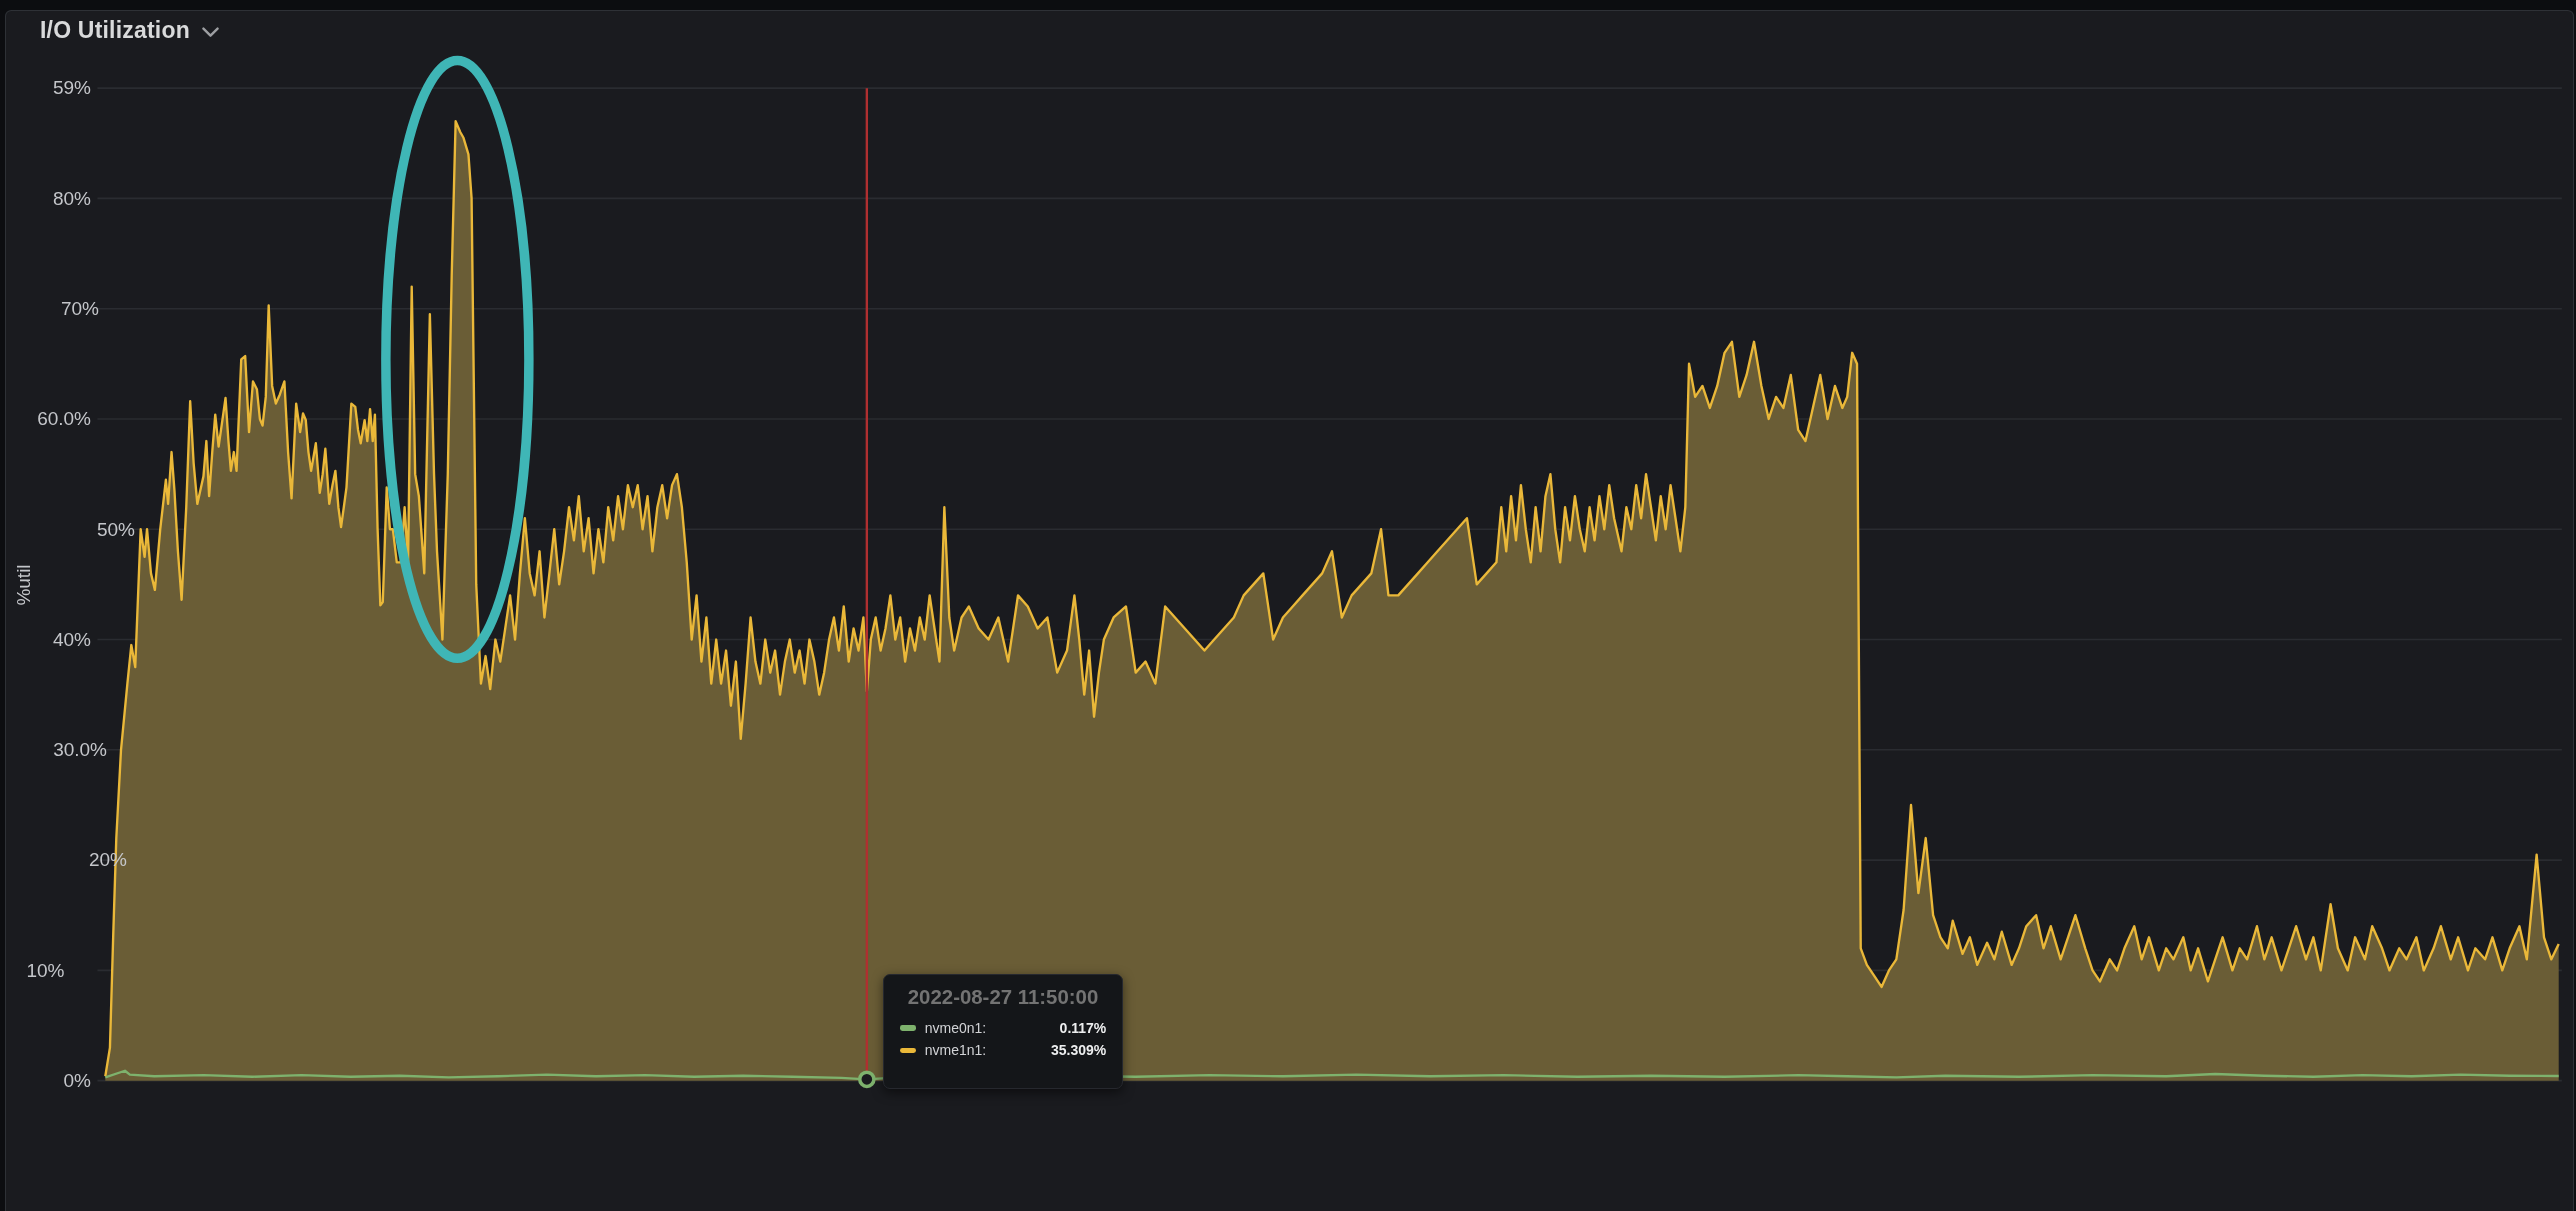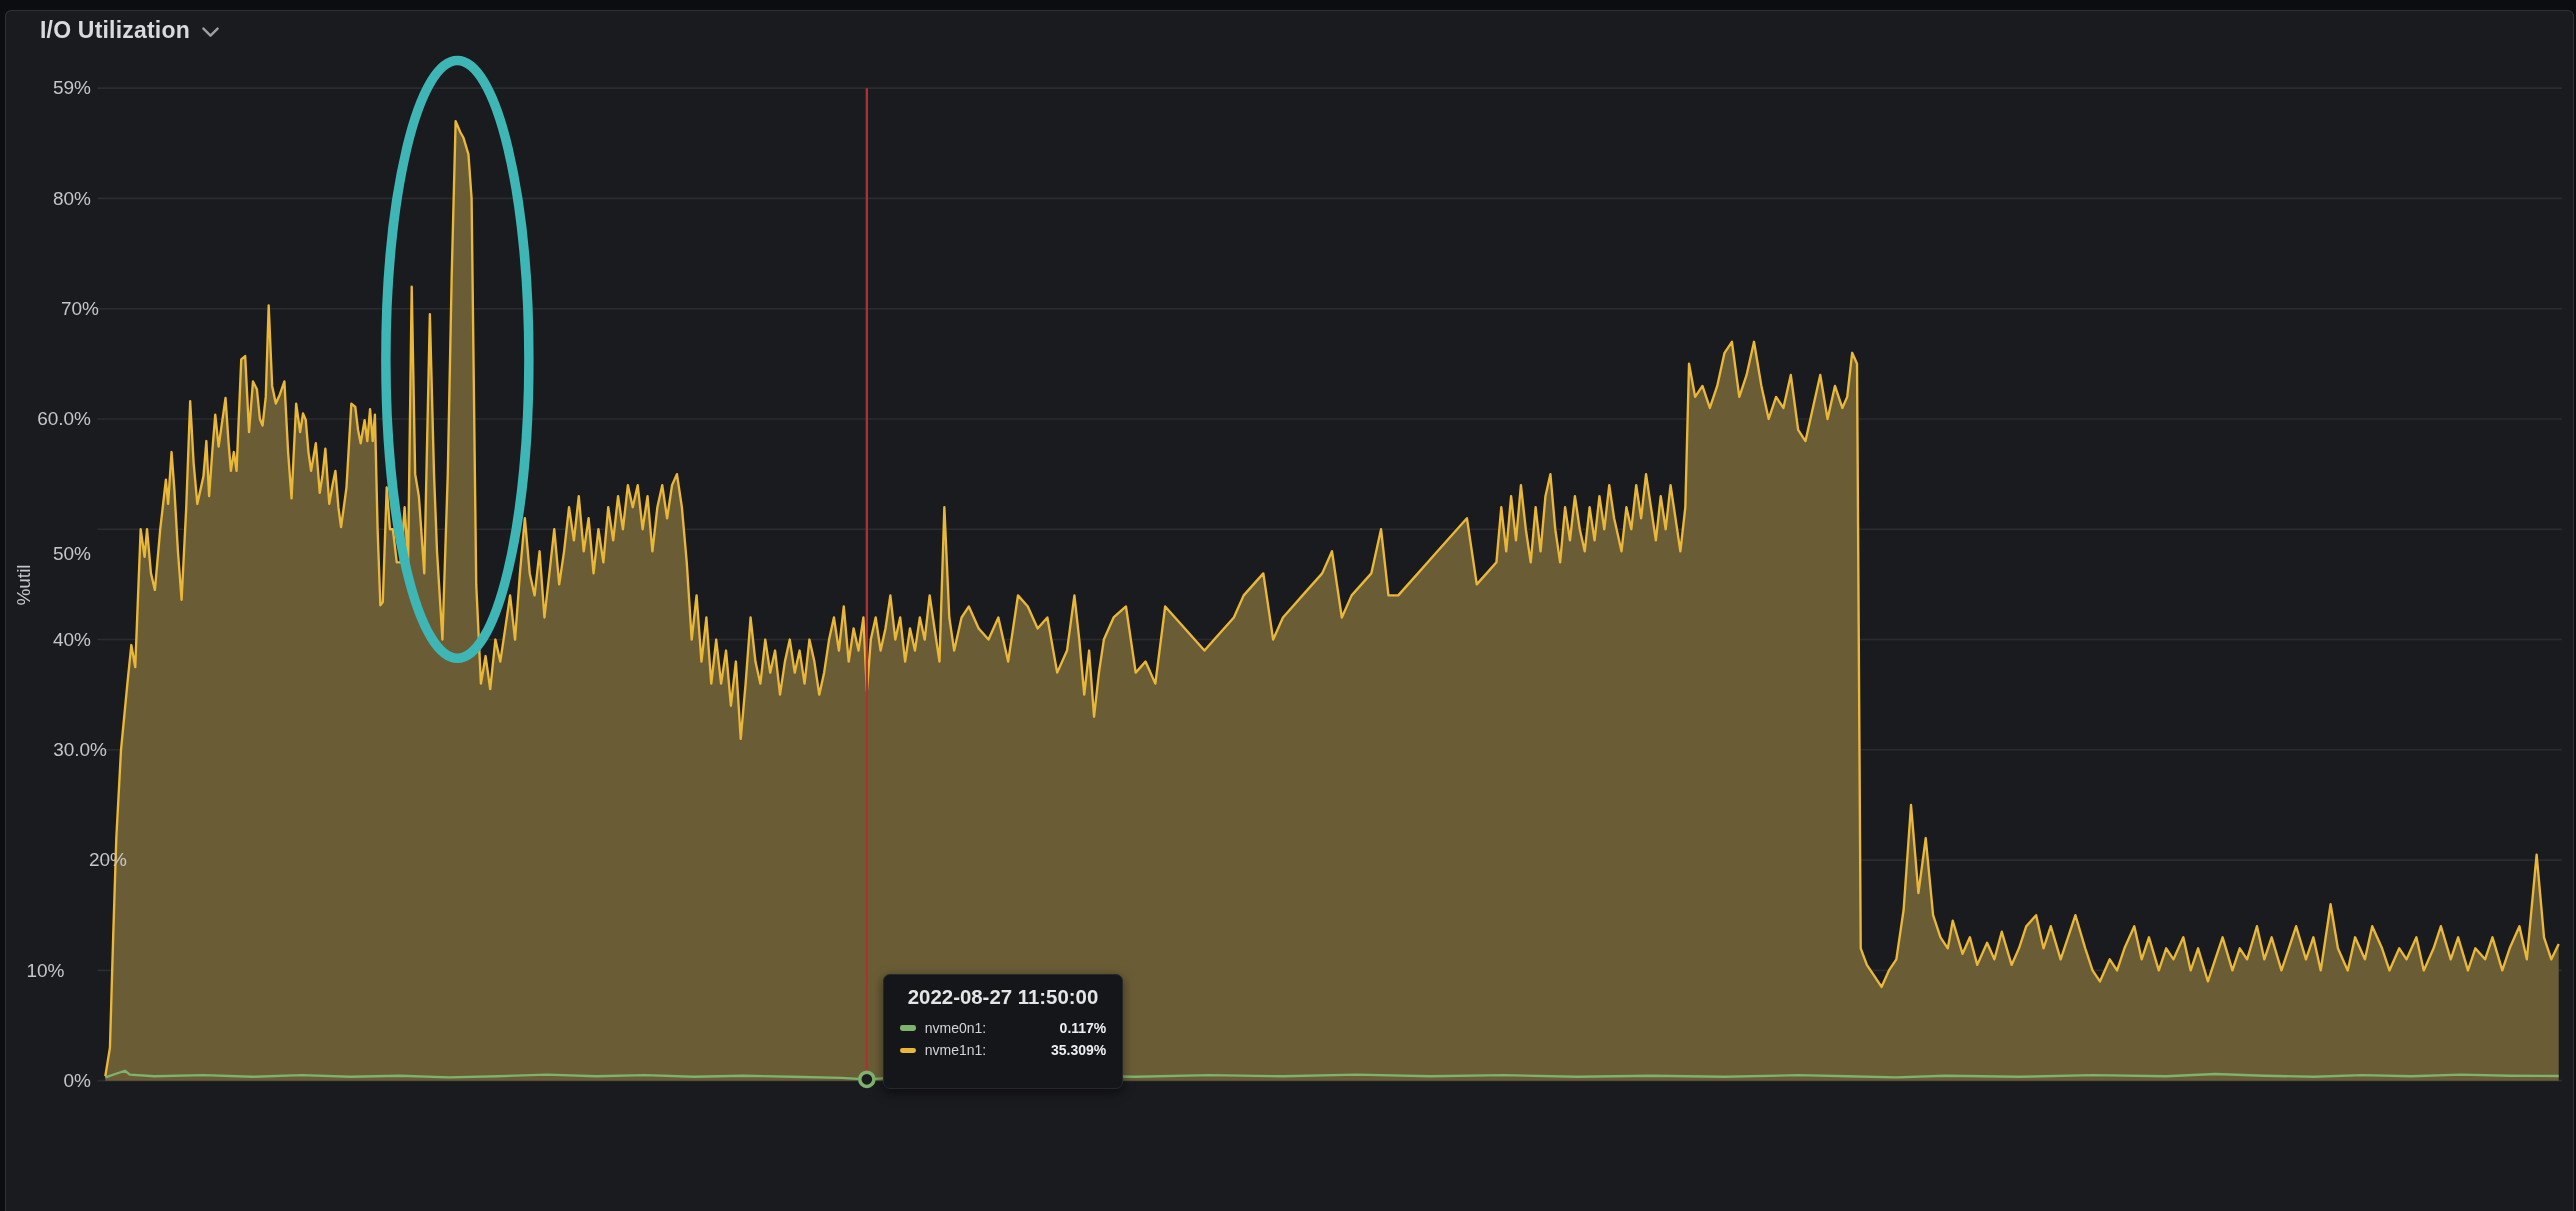--- a/index.html
+++ b/index.html
@@ -13,21 +13,21 @@
   .chev{opacity:.75;margin-top:3.1px;}
   #chart-svg{position:absolute;left:0;top:0;z-index:1;}
   #y-axis{position:absolute;left:0;top:0;z-index:2;}
   .ylabel{position:absolute;left:0;width:91px;text-align:right;
     font-size:19px;color:#C4C6CA;line-height:25px;}
   #y-title{position:absolute;left:23.6px;top:585px;transform:translate(-50%,-50%) rotate(-90deg);
     font-size:19px;color:#C4C6CA;white-space:nowrap;z-index:2;}
   #tooltip{position:absolute;left:883px;top:974px;width:240px;height:115px;
     background:#141619;border:0.8px solid #26282E;border-radius:7px;z-index:8;
     box-shadow:0 3.1px 11px rgba(0,0,0,.5);padding:11px 15.7px;box-sizing:border-box;}
-  #tooltip .tt-title{font-size:20.4px;font-weight:700;color:#e5e5e5;text-align:center;margin-bottom:11px;}
+  #tooltip .tt-title{font-size:20.4px;font-weight:700;color:#737373;text-align:center;margin-bottom:11px;}
   .tt-row{display:flex;align-items:center;margin-top:6.3px;font-size:14px;color:#D2D3D6;}
   .tt-dash{width:16.5px;height:5.5px;border-radius:2.4px;margin-right:8.6px;flex:none;}
   .tt-val{margin-left:auto;font-weight:700;color:#EDEEEF;}
   #legend{position:absolute;left:0;bottom:0;width:100%;z-index:4;}
 </style>
 </head>
 <body>
 
 <div id="panel"></div>
 
@@ -40,21 +40,21 @@
   </span>
 </div>
 
 <div id="y-title">%util</div>
 <div id="y-axis">
     <div class="ylabel" style="top: 1068px;">0%</div>
     <div class="ylabel" style="top: 958px; text-align: center;">10%</div>
     <div class="ylabel" style="top: 847px; margin-left: 36px;">20%</div>
     <div class="ylabel" style="top: 737px; margin-left: 16px;">30.0%</div>
     <div class="ylabel" style="top: 627px;">40%</div>
-    <div class="ylabel" style="top: 541px;">50%</div>
+    <div class="ylabel" style="top: 517px; padding-left: 44px;">50%</div>
     <div class="ylabel" style="top: 406px;">60.0%</div>
     <div class="ylabel" style="top: 296px; padding-left: 8px;">70%</div>
     <div class="ylabel" style="top: 186px;">80%</div>
     <div class="ylabel" style="top: 75px;">59%</div>
   </div>
 
 <svg id="chart-svg" width="2576" height="1212" viewBox="0 0 3278 1542">
     <line x1="124" y1="1375" x2="3260" y2="1375" stroke="#2A2C31" stroke-width="2"></line>
     <line x1="124" y1="1234.6666666666667" x2="3260" y2="1234.6666666666667" stroke="#2A2C31" stroke-width="2"></line>
     <line x1="124" y1="1094.3333333333333" x2="3260" y2="1094.3333333333333" stroke="#2A2C31" stroke-width="2"></line>

